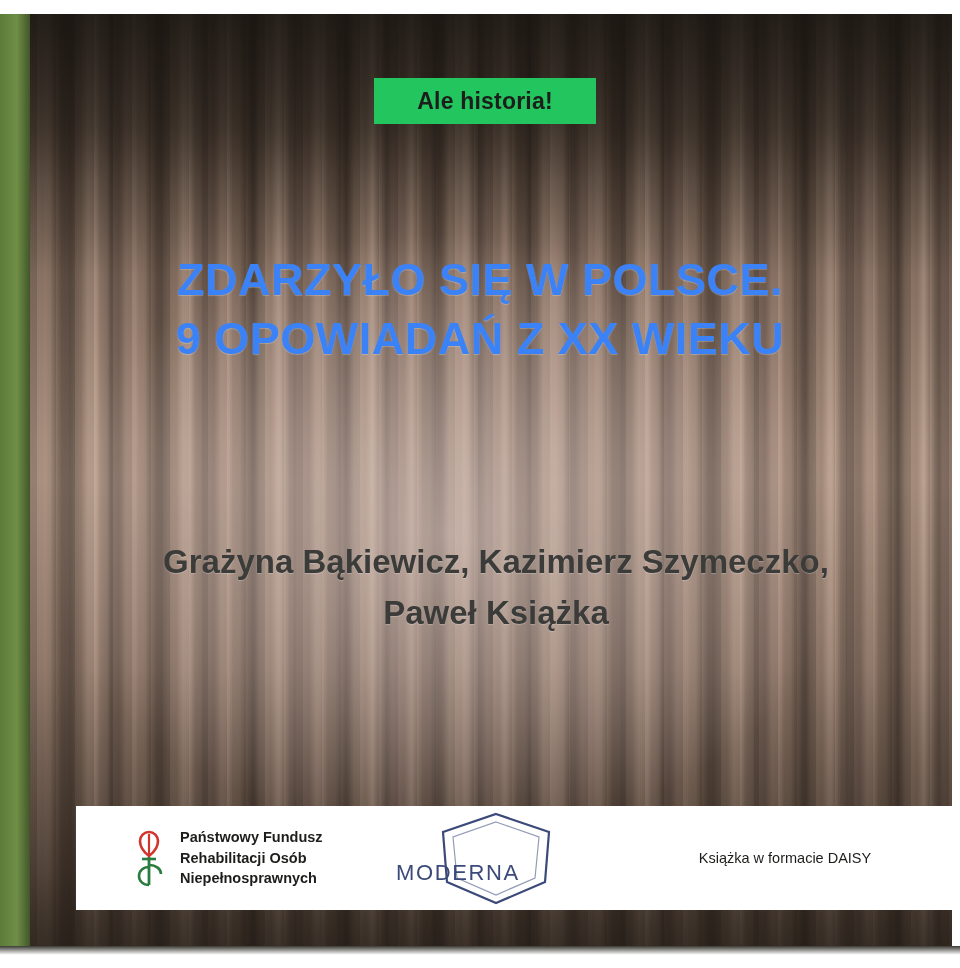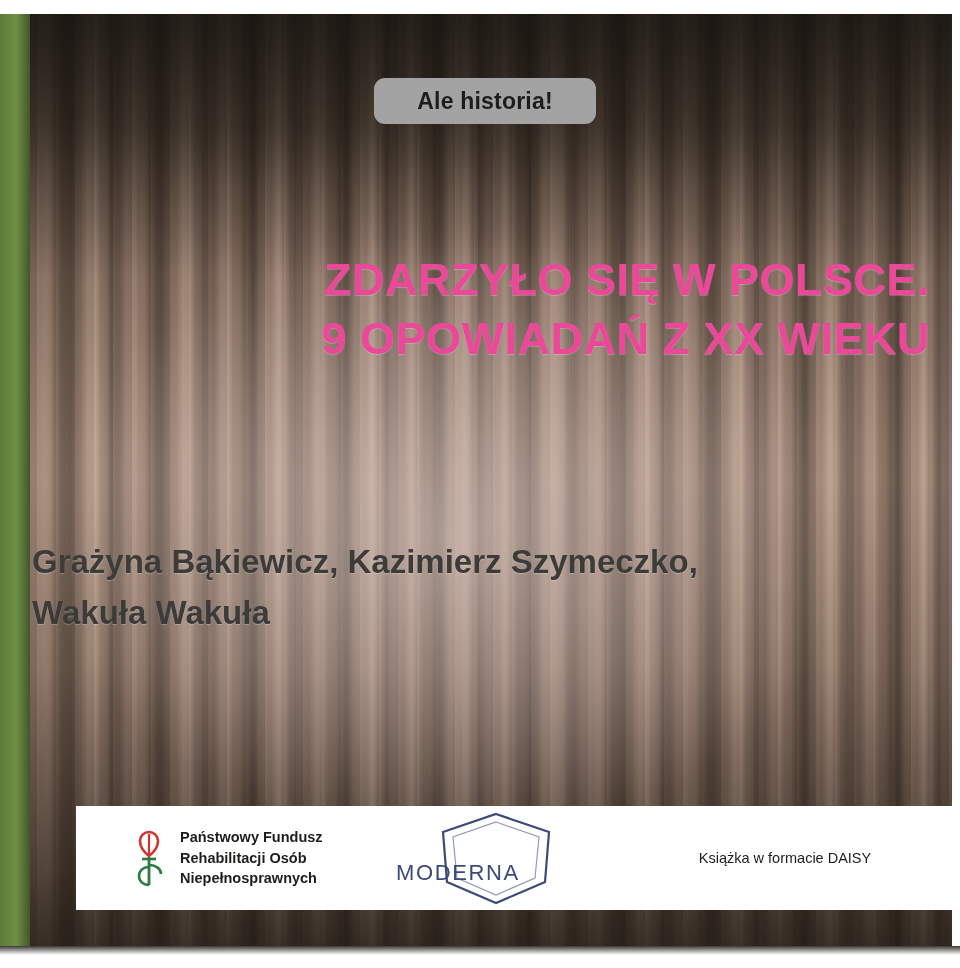--- a/index.html
+++ b/index.html
@@ -93,57 +93,55 @@
       repeating-linear-gradient(to right, rgba(255,255,255,0.06) 0px, rgba(0,0,0,0.10) 6px, rgba(255,255,255,0.03) 13px, rgba(0,0,0,0.12) 19px);
     mix-blend-mode: overlay;
     pointer-events: none;
   }
 
   
   .badge {
     position: absolute;
     left: 374px; top: 78px;
     width: 222px; height: 46px;
-    background: #a3a3a3;
+    background: #22c55e;
     display: flex;
     align-items: center;
     justify-content: center;
     z-index: 10;
-    border-radius: 11px;
   }
   .badge span {
     font-size: 23px;
     font-weight: bold;
     color: #1d1d1b;
     letter-spacing: 0.2px;
   }
 
   
   .title-block {
     position: absolute;
     left: 30px; top: 250px;
     width: 900px;
     text-align: center;
     z-index: 10;
   }
   .title-line {
     font-size: 45px;
     font-weight: bold;
-    color: #ec4899;
+    color: #3b82f6;
     letter-spacing: 0.5px;
     line-height: 1.32;
     text-shadow: 0 1px 1px rgba(255,255,255,0.25);
-    text-align: right;
   }
 
   .authors {
     position: absolute;
-    left: 32px; top: 536px;
+    left: 56px; top: 536px;
     width: 880px;
-    text-align: left;
+    text-align: center;
     z-index: 10;
   }
   .author-line {
     font-size: 33px;
     font-weight: bold;
     color: #3b3b39;
     line-height: 1.55;
     text-shadow: 0 1px 1px rgba(255,255,255,0.25);
   }
 
@@ -221,21 +219,21 @@
     <span>Ale historia!</span>
   </div>
 
   <div class="title-block">
     <div class="title-line">ZDARZYŁO SIĘ W POLSCE.</div>
     <div class="title-line">9 OPOWIADAŃ Z XX WIEKU</div>
   </div>
 
   <div class="authors">
     <div class="author-line">Grażyna Bąkiewicz, Kazimierz Szymeczko,</div>
-    <div class="author-line">Wakuła Wakuła</div>
+    <div class="author-line">Paweł Książka</div>
   </div>
 
   <div class="footer-bar">
 
     <div class="pfron">
       <div class="pfron-mark">
         <svg width="42" height="62" viewBox="0 0 42 62" xmlns="http://www.w3.org/2000/svg">
           <path d="M21 5 C16 5 12 9 12 14 C12 21 17 26 21 29 C25 26 30 21 30 14 C30 9 26 5 21 5 Z" fill="none" stroke="#d2342c" stroke-width="2.6"></path>
           <path d="M21 7 L21 28" fill="none" stroke="#d2342c" stroke-width="2.2"></path>
           <path d="M14 32 L28 32" stroke="#2a7d3f" stroke-width="2.6"></path>

